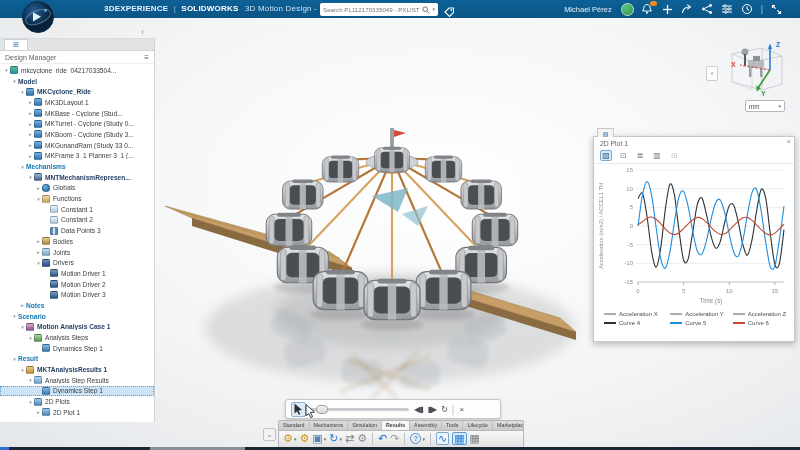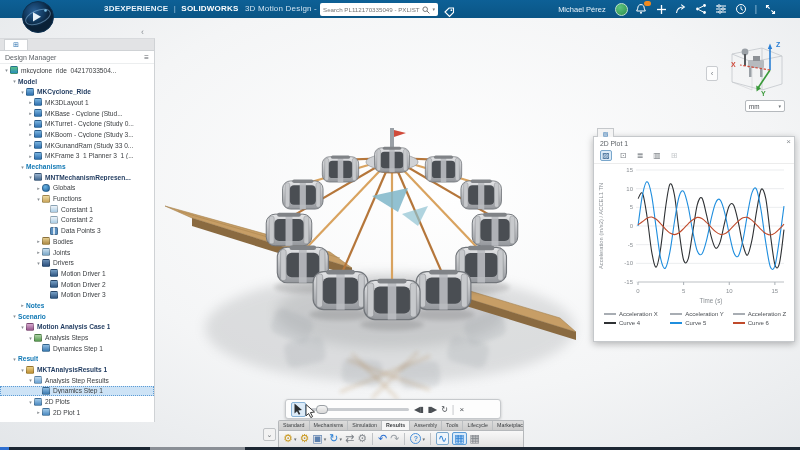--- a/index.html
+++ b/index.html
@@ -14,21 +14,21 @@
   .brand .b1{font-weight:bold;color:#e8f2fa}
   .brand .sep{margin:0 3px;color:#9cc4de}
   .brand .b2{font-weight:bold;color:#ffffff}
   .brand .b3{color:#cfe3f2;margin-left:4px}
   .brand .caret{color:#cfe3f2;font-size:6px;margin-left:3px}
   .searchbox{position:absolute;left:320px;top:2.5px;width:118px;height:13px;background:#fff;border-radius:2px;display:flex;align-items:center;padding:0 3px}
   .searchbox input{flex:1;border:none;outline:none;font-size:6.2px;color:#555;background:transparent;min-width:0;font-family:inherit}
   .searchbox .mag{flex:0 0 auto;margin:0 2px}
   .searchbox .scaret{font-size:5px;color:#777}
   .tagicon{position:absolute;left:444px;top:4px}
-  .tb-right{position:absolute;right:23px;top:0;height:18px;display:flex;align-items:center;gap:7px}
+  .tb-right{position:absolute;right:17px;top:0;height:18px;display:flex;align-items:center;gap:7px}
   .tb-user{font-size:7.5px;color:#e8f2fa;margin-right:2px}
   .tb-ic{width:13px;height:13px;display:flex;align-items:center;justify-content:center;position:relative;cursor:pointer}
   .avatar{width:13px;height:13px;border-radius:50%;background:radial-gradient(circle at 35% 30%,#5cc47e,#2e8f4e);border:1px solid #bfe3cd}
   .badge{position:absolute;top:-2px;right:-3px;width:7px;height:5px;background:#f08a1e;border-radius:2.5px}
   .tb-sep{color:#9cc4de;font-size:9px}
 
   
   .pcollapse{position:absolute;left:141px;top:27px;font-size:9px;color:#8a8f94;z-index:21;cursor:pointer}
   .lpanel{position:absolute;left:0;top:38px;width:155px;height:384px;background:#fff;border-right:1px solid #cfd2d5;border-top:1px solid #d8dadd;z-index:20}
   .ptabs{height:12px;background:#e2e3e5;border-bottom:1px solid #cfd2d5;display:flex;align-items:flex-end}

